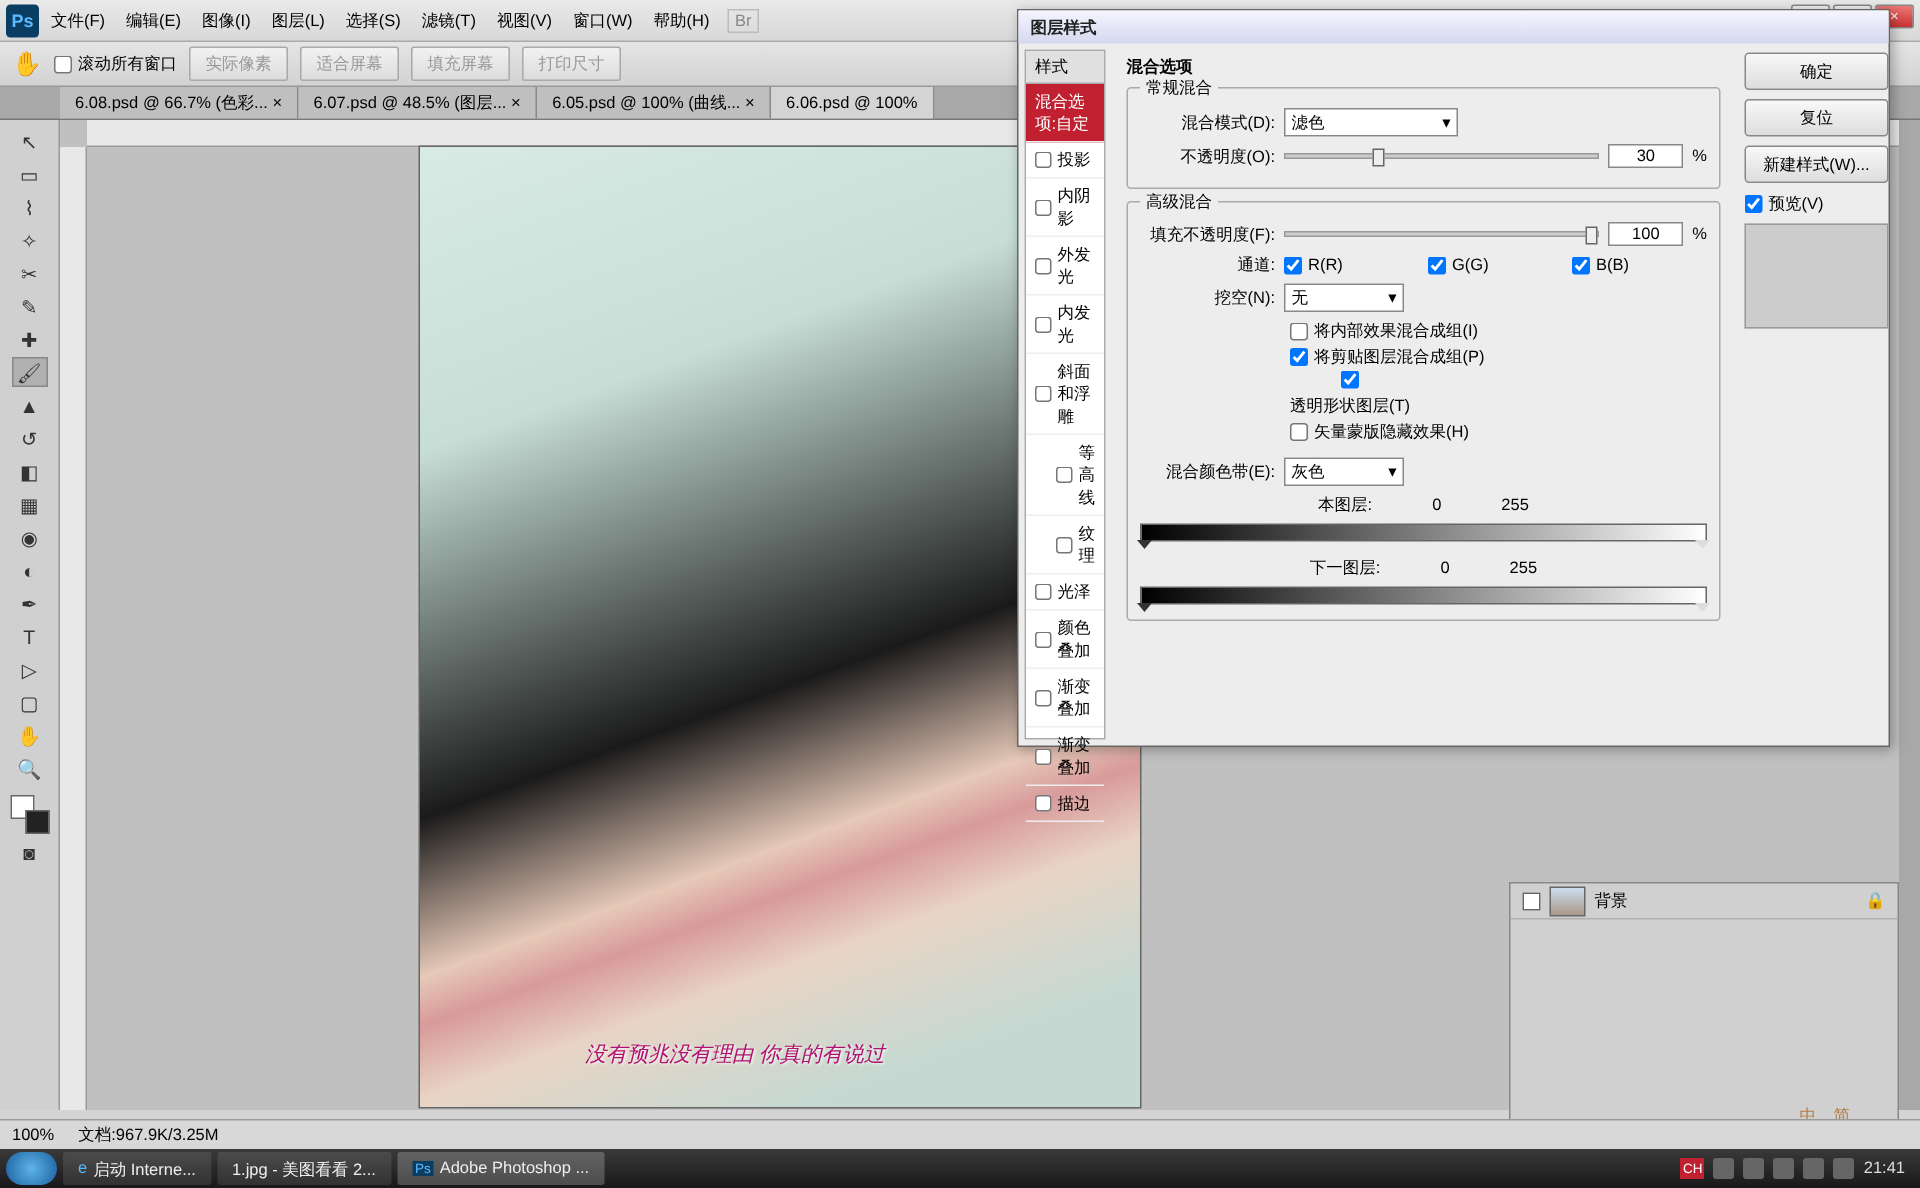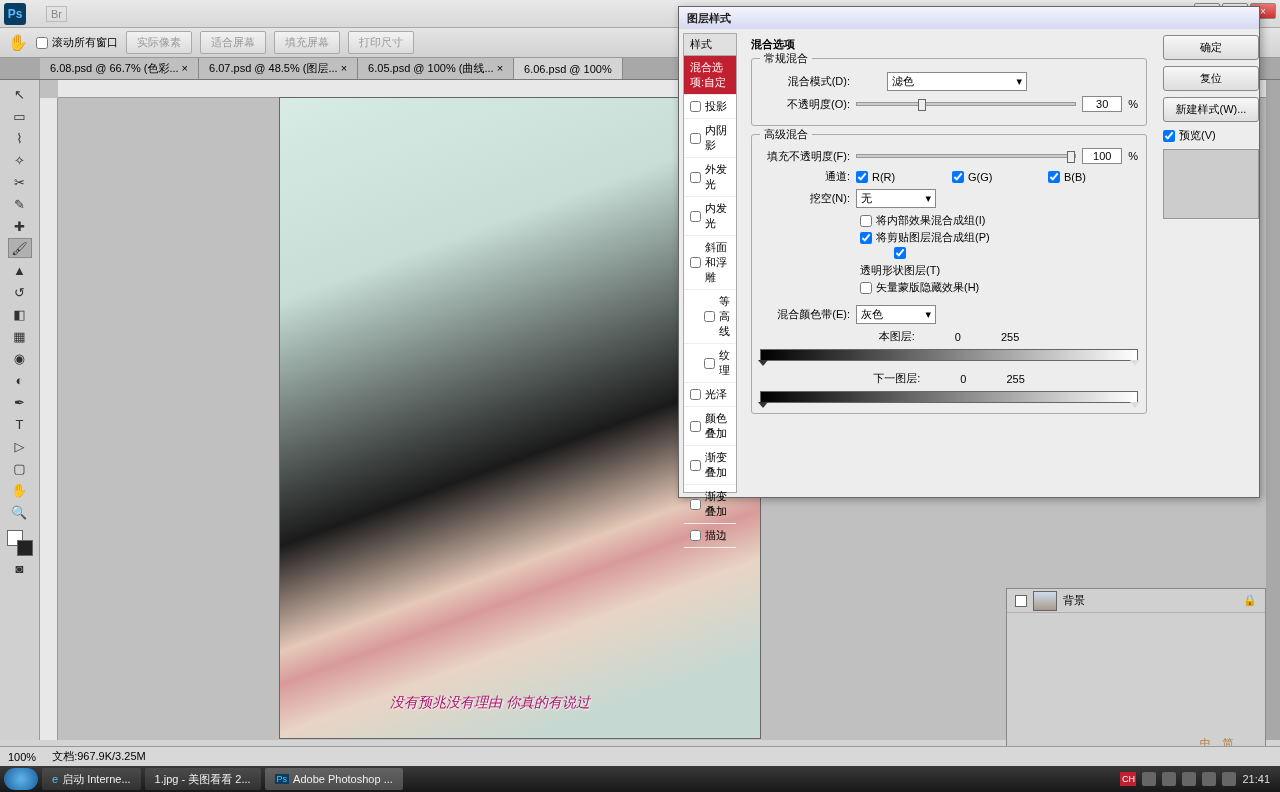--- a/index.html
+++ b/index.html
@@ -45,21 +45,21 @@
 .dlg-li{padding:4px 6px;display:flex;align-items:center;gap:4px;border-bottom:1px solid #eee;}
 .dlg-li.sel{background:#c02030;color:#fff;}
 .dlg-li input{width:11px;height:11px;}
 .dlg-li.indent{padding-left:20px;}
 .dlg-mid{flex:1;padding:6px 10px;}
 .grp{border:1px solid #aaa;border-radius:3px;padding:8px;margin-bottom:8px;position:relative;}
 .grp-title{position:absolute;top:-8px;left:8px;background:#ededed;padding:0 4px;font-size:11px;}
 .row{display:flex;align-items:center;gap:6px;margin:5px 0;}
 .row label{min-width:90px;text-align:right;}
 .sel-box{border:1px solid #888;background:#fff;padding:1px 4px;min-width:80px;display:flex;justify-content:space-between;align-items:center;}
-.num-in{width:40px;border:1px solid #888;background:#fff;padding:1px 3px;text-align:center;}
+.num-in{width:50px;border:1px solid #888;background:#fff;padding:1px 3px;text-align:center;}
 .slider{flex:1;height:4px;background:#ccc;position:relative;border:1px solid #999;}
 .slider-h{position:absolute;top:-4px;width:8px;height:12px;background:#eee;border:1px solid #666;}
 .chk-list{margin-left:100px;}
 .chk-list .row{margin:2px 0;}
 .gradient-bar{height:12px;background:linear-gradient(to right,#000,#fff);border:1px solid #666;margin:2px 0;position:relative;}
 .tri{position:absolute;width:0;height:0;border-left:5px solid transparent;border-right:5px solid transparent;}
 .tri.bot{bottom:-6px;border-top:6px solid #ddd;}
 .dlg-right{width:108px;padding:6px;}
 .dlg-btn{width:96px;padding:4px;margin-bottom:6px;background:linear-gradient(#f8f8f8,#ddd);border:1px solid #888;border-radius:3px;text-align:center;cursor:pointer;}
 .preview-box{width:96px;height:70px;background:#ccc;border:1px solid #999;margin-top:6px;}
@@ -80,20 +80,31 @@
 <body>
 
 <div class="win-ctl">
   <div>–</div>
   <div>□</div>
   <div class="close">×</div>
 </div>
 
 <div class="menubar">
   <div class="ps-logo">Ps</div>
+  <div class="menus">
+    <span>文件(F)</span>
+    <span>编辑(E)</span>
+    <span>图像(I)</span>
+    <span>图层(L)</span>
+    <span>选择(S)</span>
+    <span>滤镜(T)</span>
+    <span>视图(V)</span>
+    <span>窗口(W)</span>
+    <span>帮助(H)</span>
+  </div>
   <span style="margin-left:12px;color:#888;border:1px solid #bbb;padding:1px 4px;">Br</span>
   <div class="branding">思缘设计论坛  WWW.MISSYUAN.COM</div>
 </div>
 
 <div class="opts-bar">
   <span style="font-size:16px;">✋</span>
   <label class="cb">
       <input type="checkbox" style="">
       <span>滚动所有窗口</span>
     </label>
@@ -229,21 +240,21 @@
             <span>描边</span>
           </div>
         </div>
     </div>
     <div class="dlg-mid">
       <div style="font-weight:bold;margin:2px 0 6px;">混合选项</div>
       <div class="grp">
         <div class="grp-title">常规混合</div>
         <div class="row">
           <label>混合模式(D):</label>
-          <div class="sel-box" style="width:140px;margin-left:31px;">
+          <div class="sel-box" style="width:116px;">
               <span>滤色</span>
               <span>▾</span>
             </div>
         </div>
         <div class="row">
           <label>不透明度(O):</label>
           <div class="slider">
               <div class="slider-h" style="left:28%;"></div>
             </div>
           <input class="num-in" value="30" style="">

